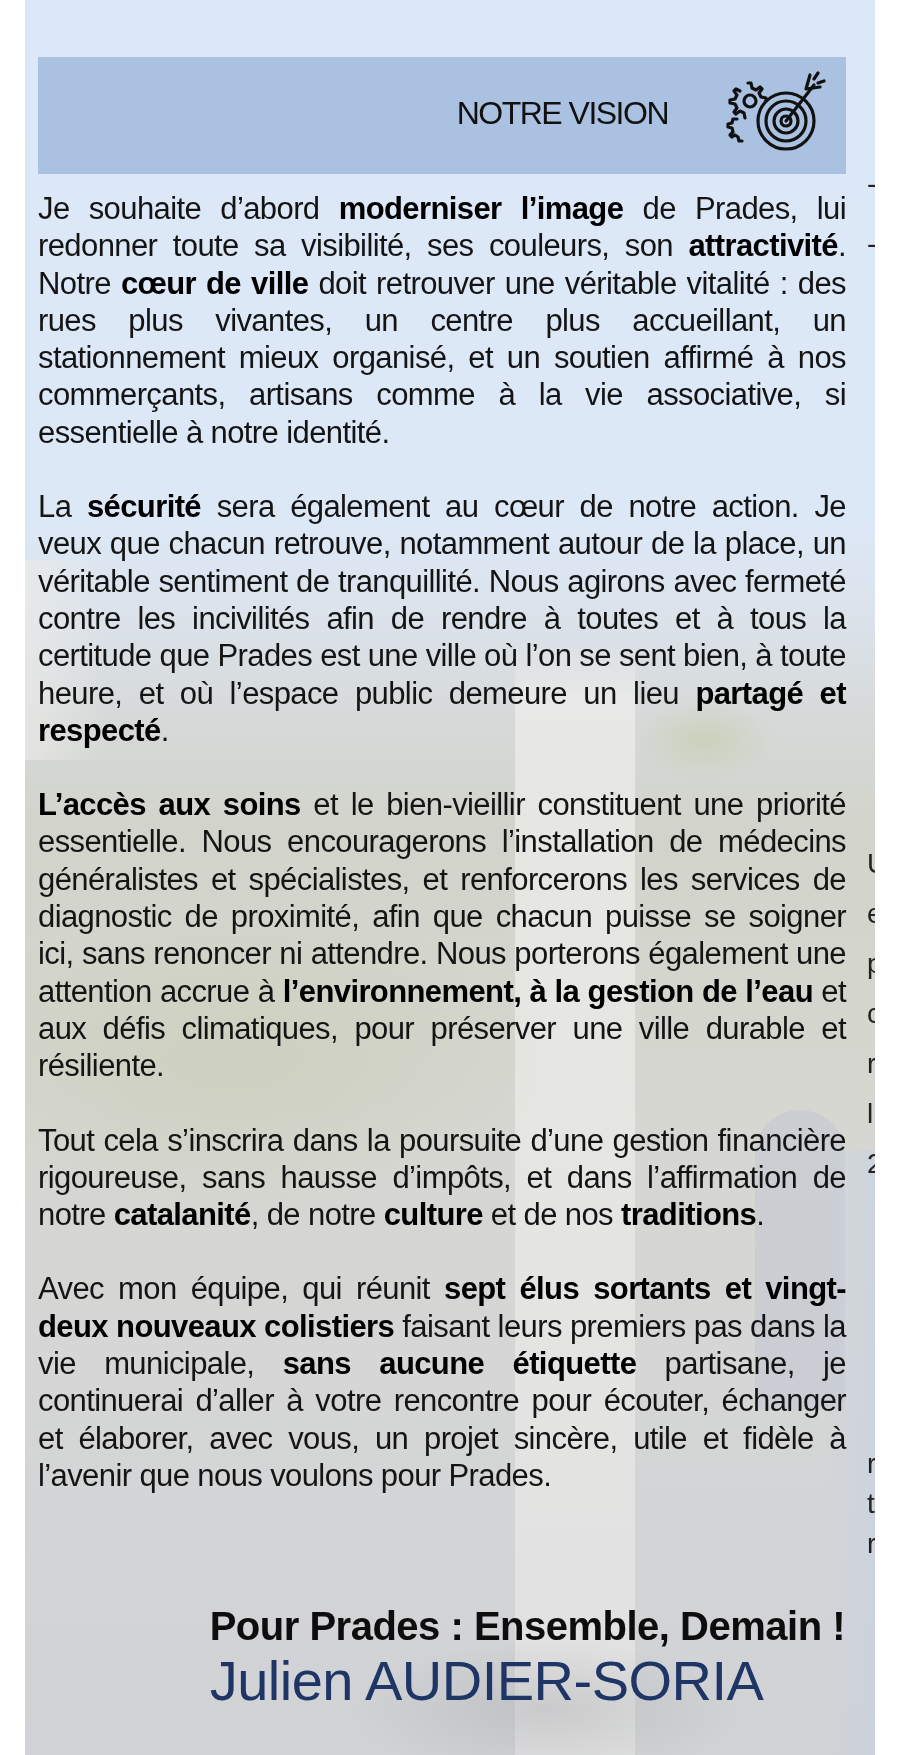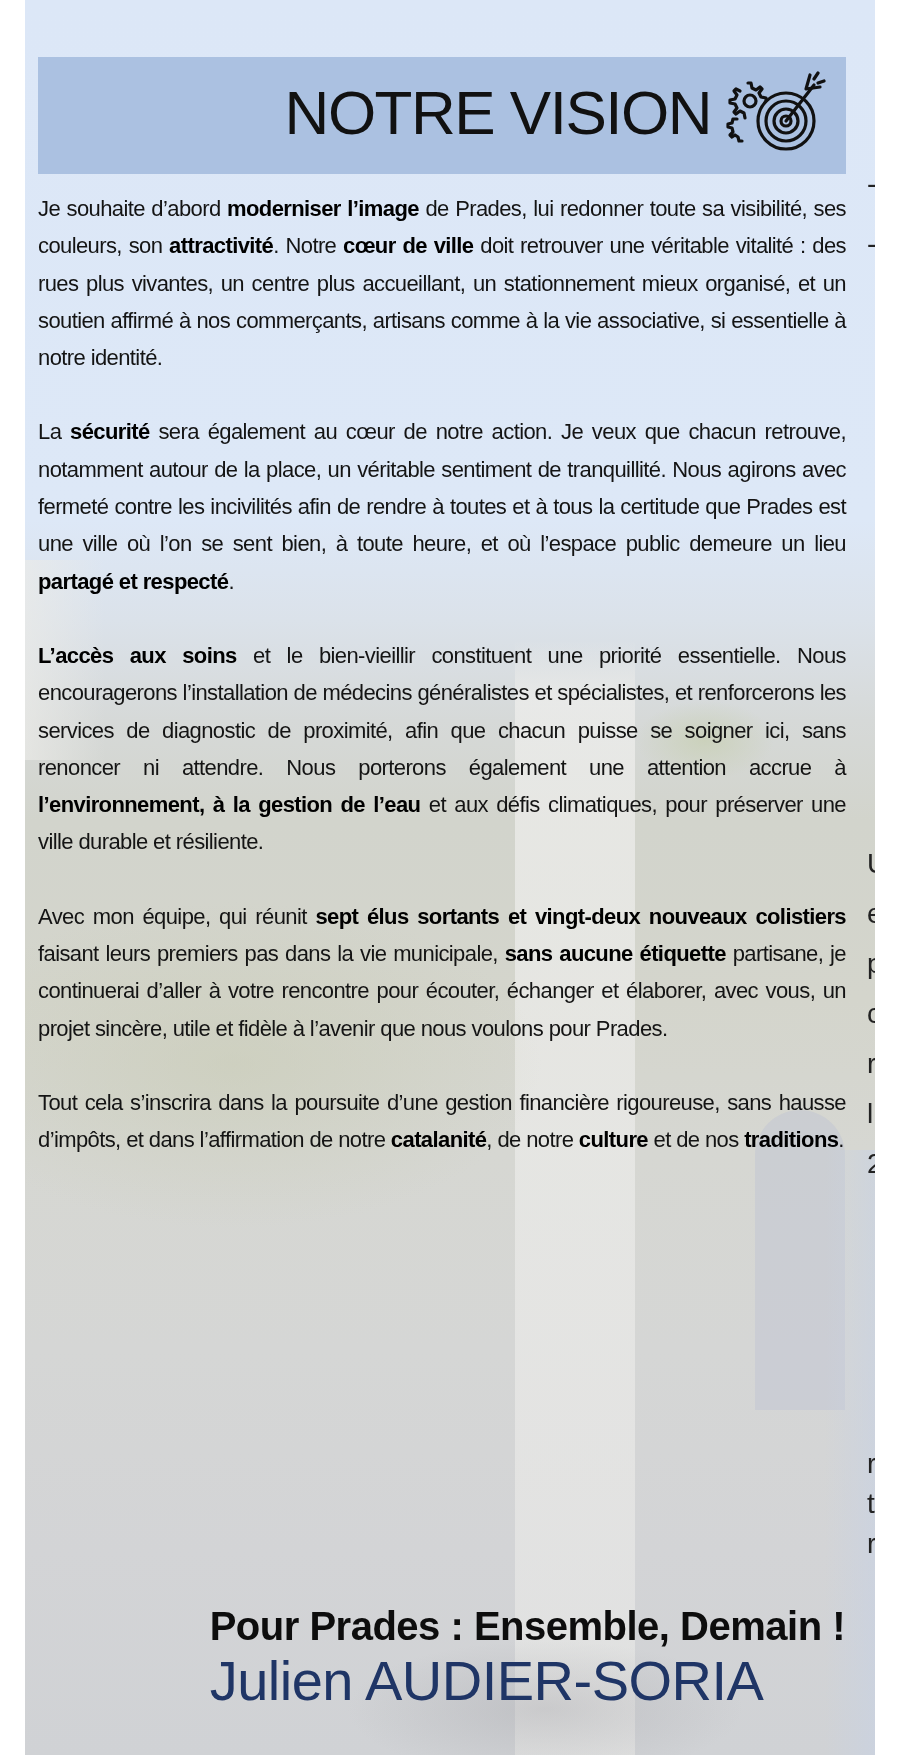--- a/index.html
+++ b/index.html
@@ -75,41 +75,40 @@
       height: 117px;
       background: #abc1e1;
     }
     .header-title {
       position: absolute;
       left: 0;
       width: 630px;
       top: 26px;
       text-align: right;
       font-family: "Liberation Sans", sans-serif;
-      font-size: 62px;
+      font-size: 32px;
       font-weight: normal;
       letter-spacing: -1.5px;
       color: #111111;
       line-height: 60px;
-      padding-left: 43px;
     }
     .header-icon {
       position: absolute;
       left: 688px;
       top: 14px;
       width: 100px;
       height: 86px;
     }
     .body-text {
       position: absolute;
       left: 13px;
       top: 190px;
       width: 808px;
       font-family: "Liberation Sans", sans-serif;
-      font-size: 22px;
+      font-size: 31px;
       line-height: 37.3px;
       color: #141414;
       letter-spacing: -0.6px;
     }
     .body-text p {
       margin: 0 0 37px 0;
       text-align: justify;
       text-align-last: left;
     }
     .body-text b {
@@ -187,22 +186,22 @@
         <path d="M84 4 L80 18 L94 16"></path>
         <path d="M88 8 L92 2 M92 12 L98 10"></path>
       </svg>
     </div>
   </div>
 
   <div class="body-text">
     <p><span>Je souhaite d’abord </span><b>moderniser l’image</b><span> de Prades, lui redonner toute sa visibilité, ses couleurs, son </span><b>attractivité</b><span>. Notre </span><b>cœur de ville</b><span> doit retrouver une véritable vitalité : des rues plus vivantes, un centre plus accueillant, un stationnement mieux organisé, et un soutien affirmé à nos commerçants, artisans comme à la vie associative, si essentielle à notre identité.</span></p>
     <p><span>La </span><b>sécurité</b><span> sera également au cœur de notre action. Je veux que chacun retrouve, notamment autour de la place, un véritable sentiment de tranquillité. Nous agirons avec fermeté contre les incivilités afin de rendre à toutes et à tous la certitude que Prades est une ville où l’on se sent bien, à toute heure, et où l’espace public demeure un lieu </span><b>partagé et respecté</b><span>.</span></p>
     <p><b>L’accès aux soins</b><span> et le bien-vieillir constituent une priorité essentielle. Nous encouragerons l’installation de médecins généralistes et spécialistes, et renforcerons les services de diagnostic de proximité, afin que chacun puisse se soigner ici, sans renoncer ni attendre. Nous porterons également une attention accrue à </span><b>l’environnement, à la gestion de l’eau</b><span> et aux défis climatiques, pour préserver une ville durable et résiliente.</span></p>
+    <p><span>Tout cela s’inscrira dans la poursuite d’une gestion financière rigoureuse, sans hausse d’impôts, et dans l’affirmation de notre </span><b>catalanité</b><span>, de notre </span><b>culture</b><span> et de nos </span><b>traditions</b><span>.</span></p>
     <p><span>Avec mon équipe, qui réunit </span><b>sept élus sortants et vingt-deux nouveaux colistiers</b><span> faisant leurs premiers pas dans la vie municipale, </span><b>sans aucune étiquette</b><span> partisane, je continuerai d’aller à votre rencontre pour écouter, échanger et élaborer, avec vous, un projet sincère, utile et fidèle à l’avenir que nous voulons pour Prades.</span></p>
-    <p><span>Tout cela s’inscrira dans la poursuite d’une gestion financière rigoureuse, sans hausse d’impôts, et dans l’affirmation de notre </span><b>catalanité</b><span>, de notre </span><b>culture</b><span> et de nos </span><b>traditions</b><span>.</span></p>
   </div>
 
   <div class="signature">
     <div class="slogan">Pour Prades : Ensemble, Demain !</div>
     <div class="candidate-name">Julien AUDIER-SORIA</div>
   </div>
 </div>
 
 <div class="neighbor-strip">
     <span class="frag" style="top: 20px;">-</span>

